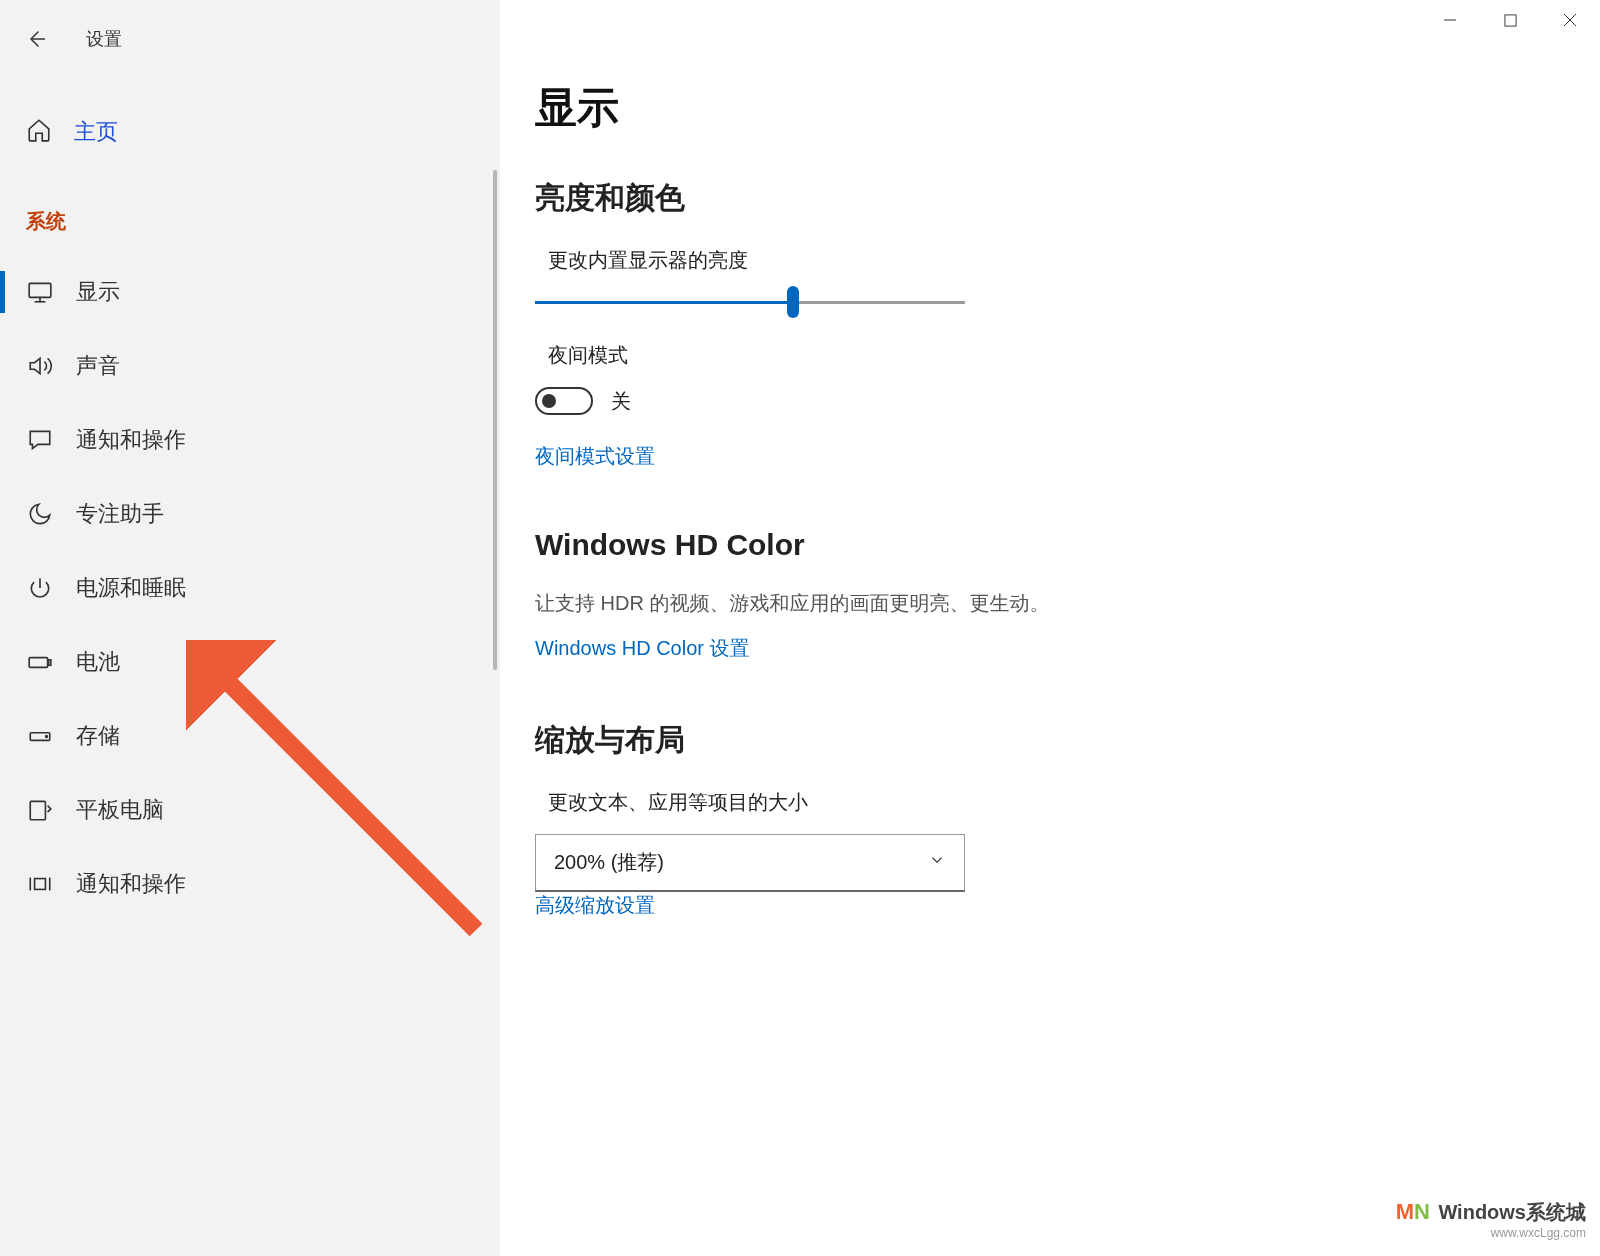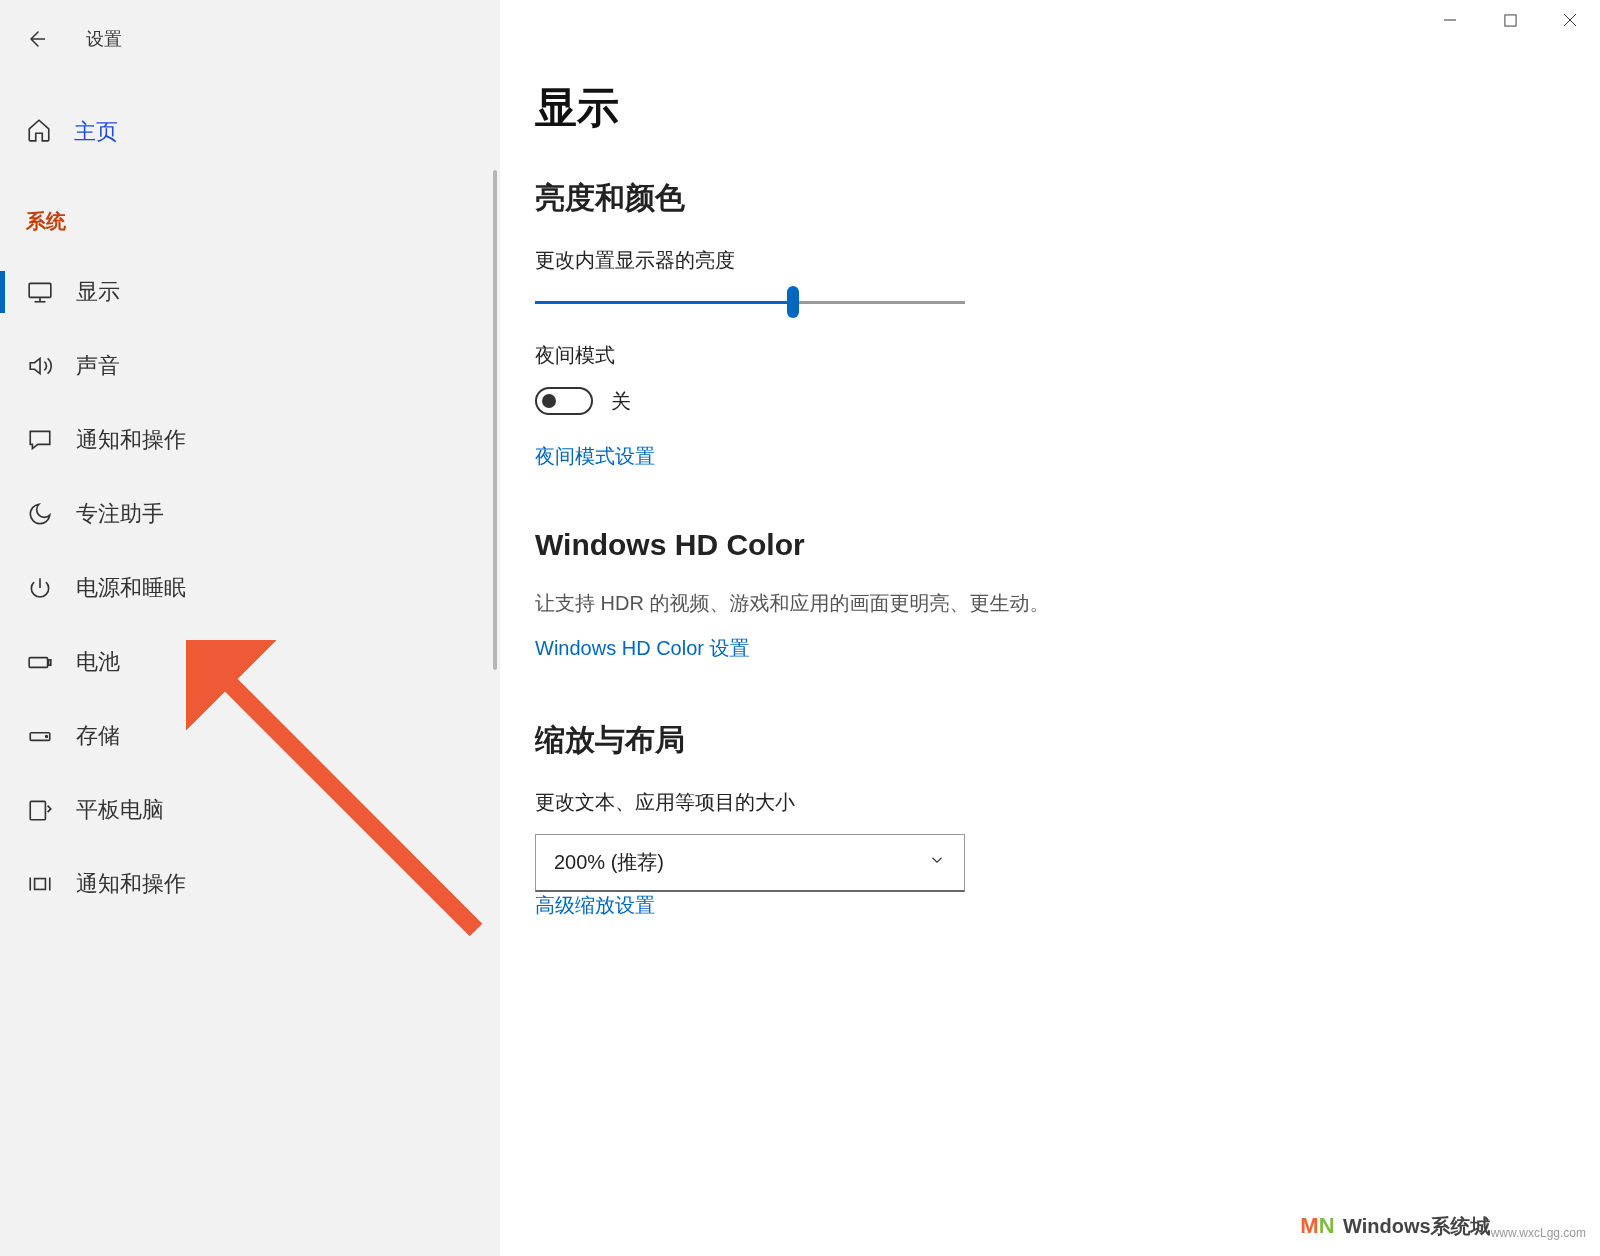--- a/index.html
+++ b/index.html
@@ -153,20 +153,21 @@
     .section-heading {
       font-size: 30px;
       font-weight: 600;
       color: #222;
       margin: 0 0 28px 0;
     }
     .field-label {
       font-size: 20px;
       color: #222;
       margin-bottom: 18px;
+      margin-left: 13px;
     }
     .slider {
       position: relative;
       width: 430px;
       height: 20px;
       margin-bottom: 30px;
     }
     .slider-track {
       position: absolute;
       top: 9px;
@@ -246,21 +247,21 @@
       pointer-events: none;
       z-index: 50;
     }
     .watermark {
       position: absolute;
       right: 14px;
       bottom: 16px;
       font-size: 16px;
       color: #444;
       display: flex;
-      flex-direction: row;
+      flex-direction: column;
       align-items: flex-end;
     }
     .watermark .big { font-weight: bold; font-size: 20px; }
     .watermark .small { font-size: 12px; color: #999; }
     .wm-logo { display: inline-block; margin-right: 4px; }
     .wm-logo span { font-weight: bold; font-size: 22px; }
     .c1{color:#f0652f;} .c2{color:#7ebd41;}
   </style>
 </head>
 <body>

